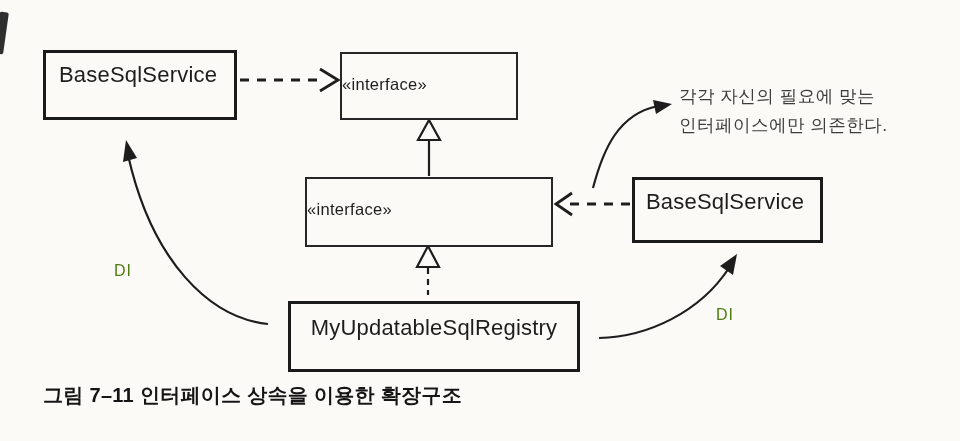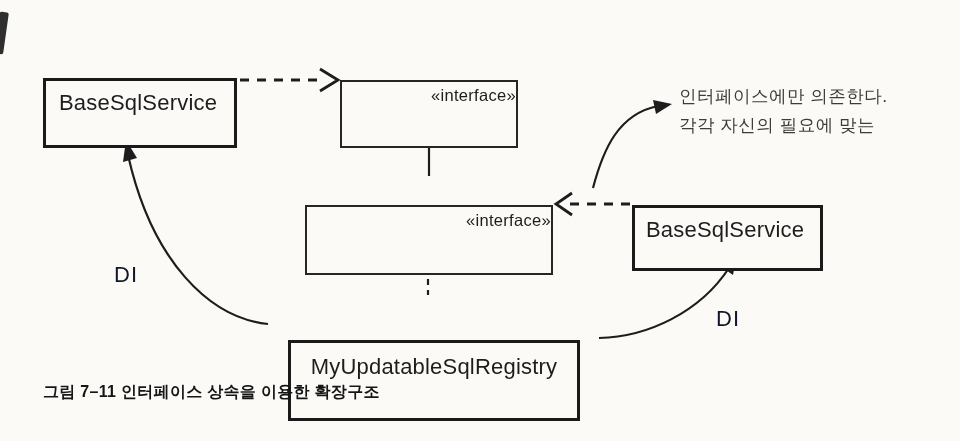--- a/index.html
+++ b/index.html
@@ -22,68 +22,67 @@
   }
   svg.connectors {
     position: absolute; left: 0; top: 0;
     width: 960px; height: 441px;
     color: var(--ink);
   }
   .class-box {
     position: absolute;
     background: var(--paper);
     color: var(--ink);
-    margin-top: 28px;
   }
   .bold-border { border: 3px solid #1a1a1a; }
   .thin-border { border: 2px solid #262626; }
   .name-left {
     font-size: 22px;
     padding: 9px 0 0 13px;
     letter-spacing: 0.2px;
     white-space: nowrap;
   }
   .name-center {
     font-size: 22px;
     text-align: center;
     padding-top: 11px;
     letter-spacing: 0.2px;
     white-space: nowrap;
   }
-  .iface-box { text-align: right; padding-top: 2px; }
+  .iface-box { text-align: left; padding-top: 19px; }
   .stereotype {
     font-size: 16.5px;
     line-height: 23px;
     letter-spacing: 0.3px;
   }
   .iface-name {
     font-size: 21px;
     line-height: 30px;
     letter-spacing: 0.2px;
     white-space: nowrap;
   }
   .di-label {
     position: absolute;
-    font-size: 22px;
-    color: #0f172a;
+    font-size: 16px;
+    color: #4d7c0f;
     letter-spacing: 1px;
   }
   .annotation {
     position: absolute;
     left: 679px; top: 82px;
     font-size: 17.5px;
     line-height: 28.5px;
     color: var(--soft);
     letter-spacing: 0.5px;
     white-space: nowrap;
   }
   .caption {
     position: absolute;
     left: 43px; top: 382px;
-    font-size: 16px;
+    font-size: 20px;
     font-weight: bold;
     color: #151515;
     letter-spacing: 0.3px;
     white-space: nowrap;
   }
   .scan-artifact {
     position: absolute;
     left: -3px; top: 12px;
     width: 9px; height: 42px;
     background: #2f2f2f;
@@ -143,29 +142,29 @@
   </div>
 
   <div class="class-box thin-border iface-box" style="left:305px; top:177px; width:248px; height:70px;">
     <div class="stereotype">«interface»</div>
   </div>
 
   <div class="class-box bold-border name-left" style="left:632px; top:177px; width:191px; height:66px; padding-left:0;">
     <span style="padding-left:11px; display:inline-block;">BaseSqlService</span>
   </div>
 
-  <div class="class-box bold-border name-center" style="left:288px; top:312px; width:292px; height:81px;">
+  <div class="class-box bold-border name-center" style="left:288px; top:301px; width:292px; height:71px;">
     <span>MyUpdatableSqlRegistry</span>
   </div>
 
   <div class="di-label" style="left:114px; top:262px;">DI</div>
   <div class="di-label" style="left:716px; top:306px;">DI</div>
 
   <div class="annotation">
+    <div>각각 자신의 필요에 맞는</div>
     <div>인터페이스에만 의존한다.</div>
-    <div>각각 자신의 필요에 맞는</div>
   </div>
 
   <div class="caption">그림 7–11 인터페이스 상속을 이용한 확장구조</div>
 
   <div class="scan-artifact"></div>
 
 </div>
 
 </body></html>

